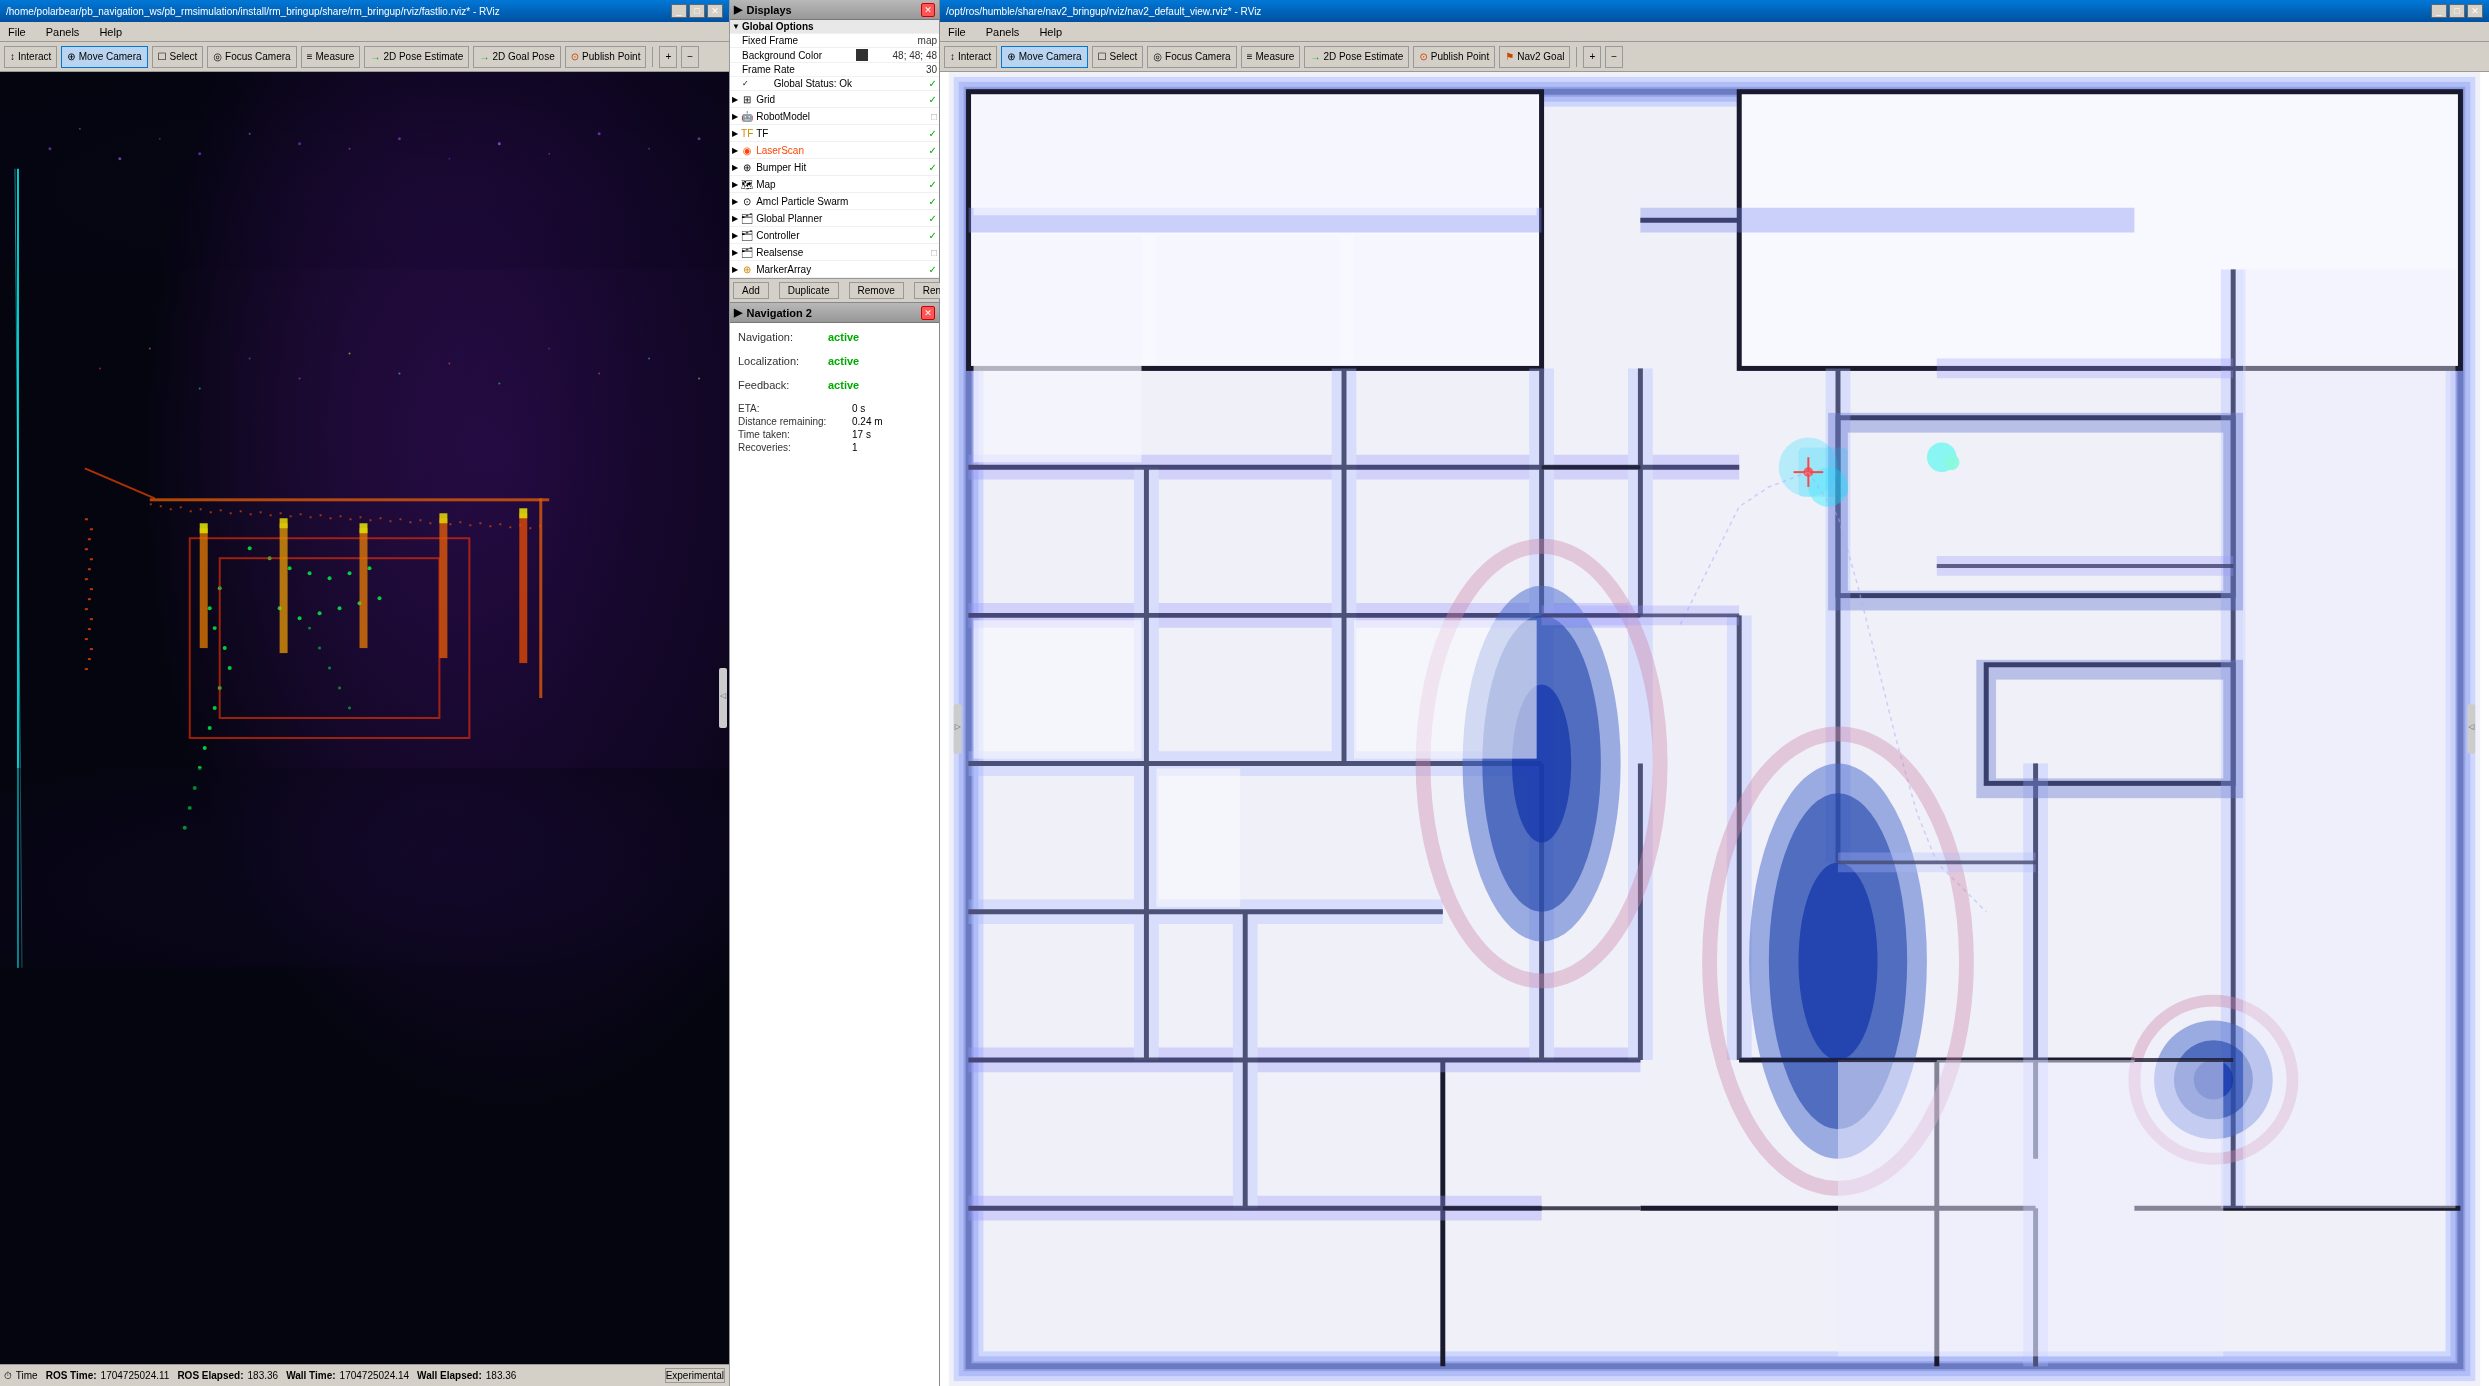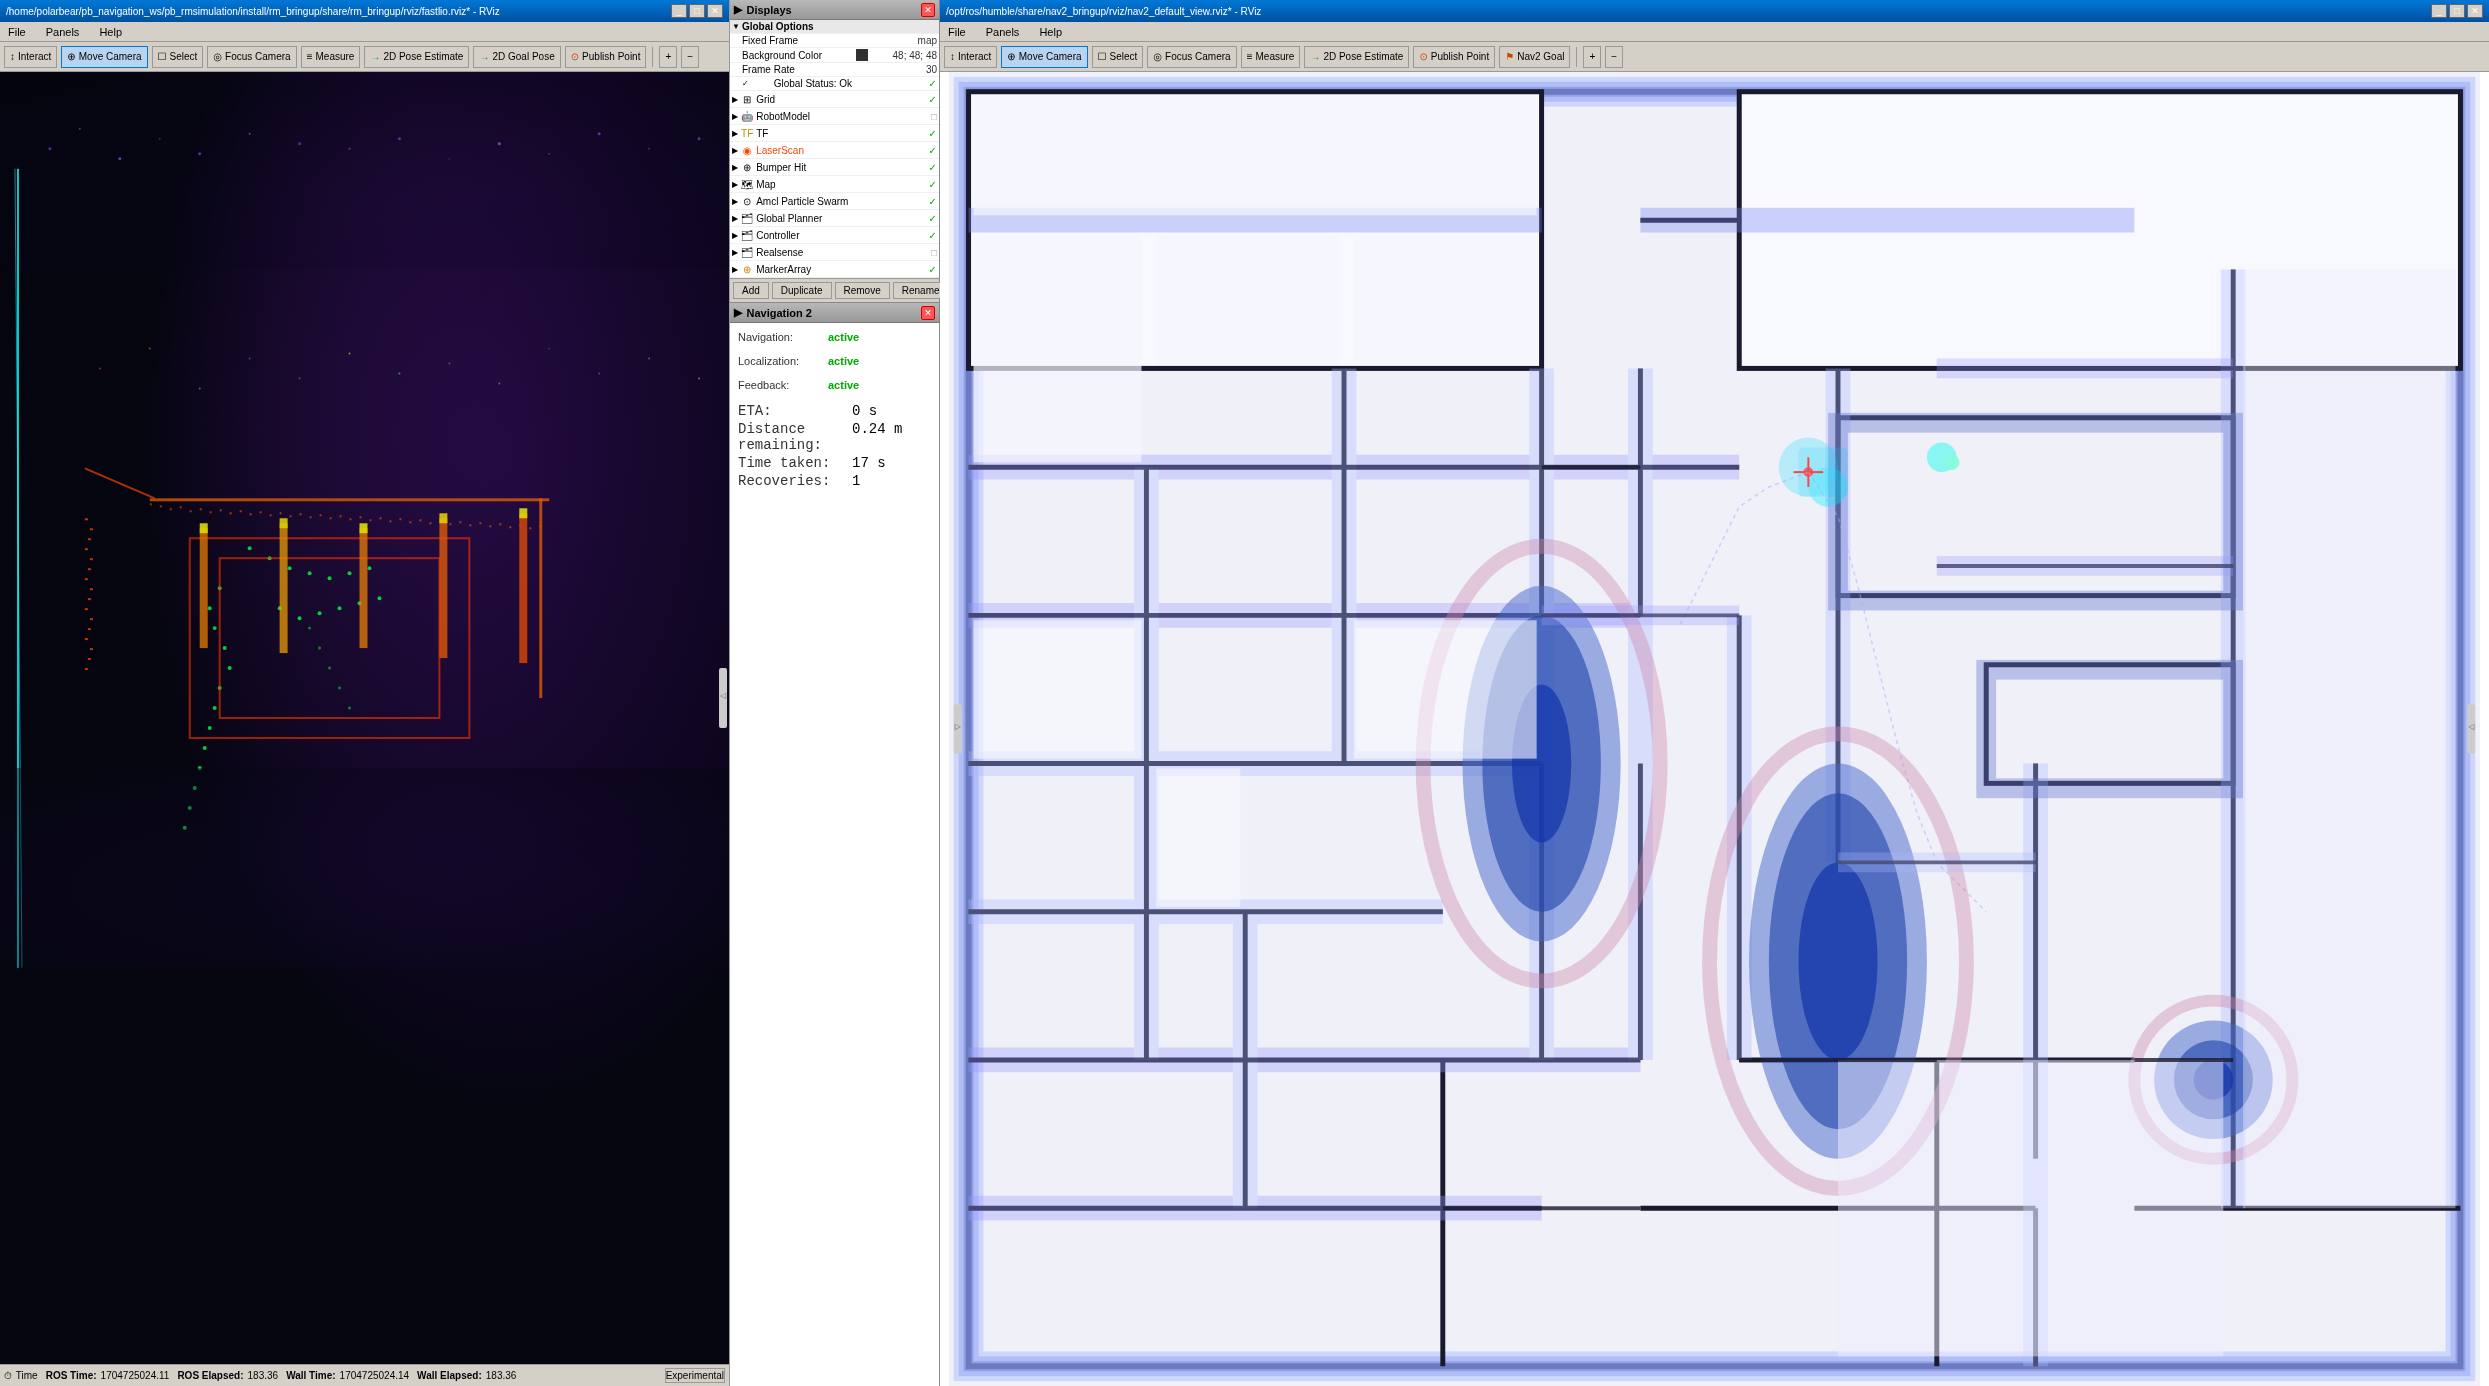--- a/index.html
+++ b/index.html
@@ -40,32 +40,32 @@
     .panel-close { width: 14px; height: 14px; background: #ff5555; border: 1px solid #cc0000; border-radius: 2px; display: flex; align-items: center; justify-content: center; font-size: 9px; color: white; cursor: pointer; }
     
     .displays-tree { background: white; overflow-y: auto; font-size: 10px; }
     .tree-item { padding: 1px 2px; display: flex; align-items: center; gap: 2px; border-bottom: 1px solid #f0f0f0; }
     .tree-item.section-header { background: #e8e8e8; font-weight: bold; }
     .tree-icon { width: 14px; height: 14px; display: flex; align-items: center; justify-content: center; }
     .tree-label { flex: 1; }
     .tree-value { color: #333; }
     .indent-1 { padding-left: 12px; gap: 25px; }
     
-    .panel-actions { background: #d4d0c8; padding: 3px; display: flex; gap: 3px; border-top: 1px solid #999; }
+    .panel-actions { background: #d4d0c8; padding: 3px; display: flex; gap: 10px; border-top: 1px solid #999; }
     .action-btn { padding: 2px 8px; border: 1px solid #999; background: #d4d0c8; font-size: 10px; cursor: pointer; }
     
     
     .nav2-panel { flex: 1; display: flex; flex-direction: column; }
     .nav2-titlebar { background: linear-gradient(to bottom, #b8b8b8, #989898); border-bottom: 1px solid #777; padding: 2px 4px; display: flex; align-items: center; justify-content: space-between; height: 20px; }
     .nav2-content { flex: 1; background: white; padding: 8px; overflow-y: auto; }
     .nav2-row { display: flex; align-items: flex-start; margin-bottom: 12px; }
     .nav2-label { width: 90px; font-size: 11px; color: #333; }
     .nav2-status { font-size: 11px; color: #00aa00; font-weight: bold; }
     .nav2-data-section { margin-top: 4px; }
-    .nav2-data-row { display: flex; gap: 4px; margin-bottom: 2px; font-size: 14px; font-family: Liberation Mono, monospace; }
+    .nav2-data-row { display: flex; gap: 4px; margin-bottom: 2px; font-size: 10px; }
     .nav2-data-label { width: 110px; color: #333; }
     .nav2-data-value { color: #000; }
     .nav2-buttons { padding: 4px; display: flex; flex-direction: column; gap: 4px; }
     .nav2-btn { padding: 4px 8px; border: 1px solid #999; background: #d4d0c8; font-size: 11px; cursor: pointer; text-align: center; }
     .nav2-btn.disabled { color: #999; cursor: default; }
     
     
     .right-window { flex: 1; height: 1386px; background: #d4d0c8; display: flex; flex-direction: column; }
     .right-viewport { flex: 1; background: white; position: relative; overflow: hidden; }
     

